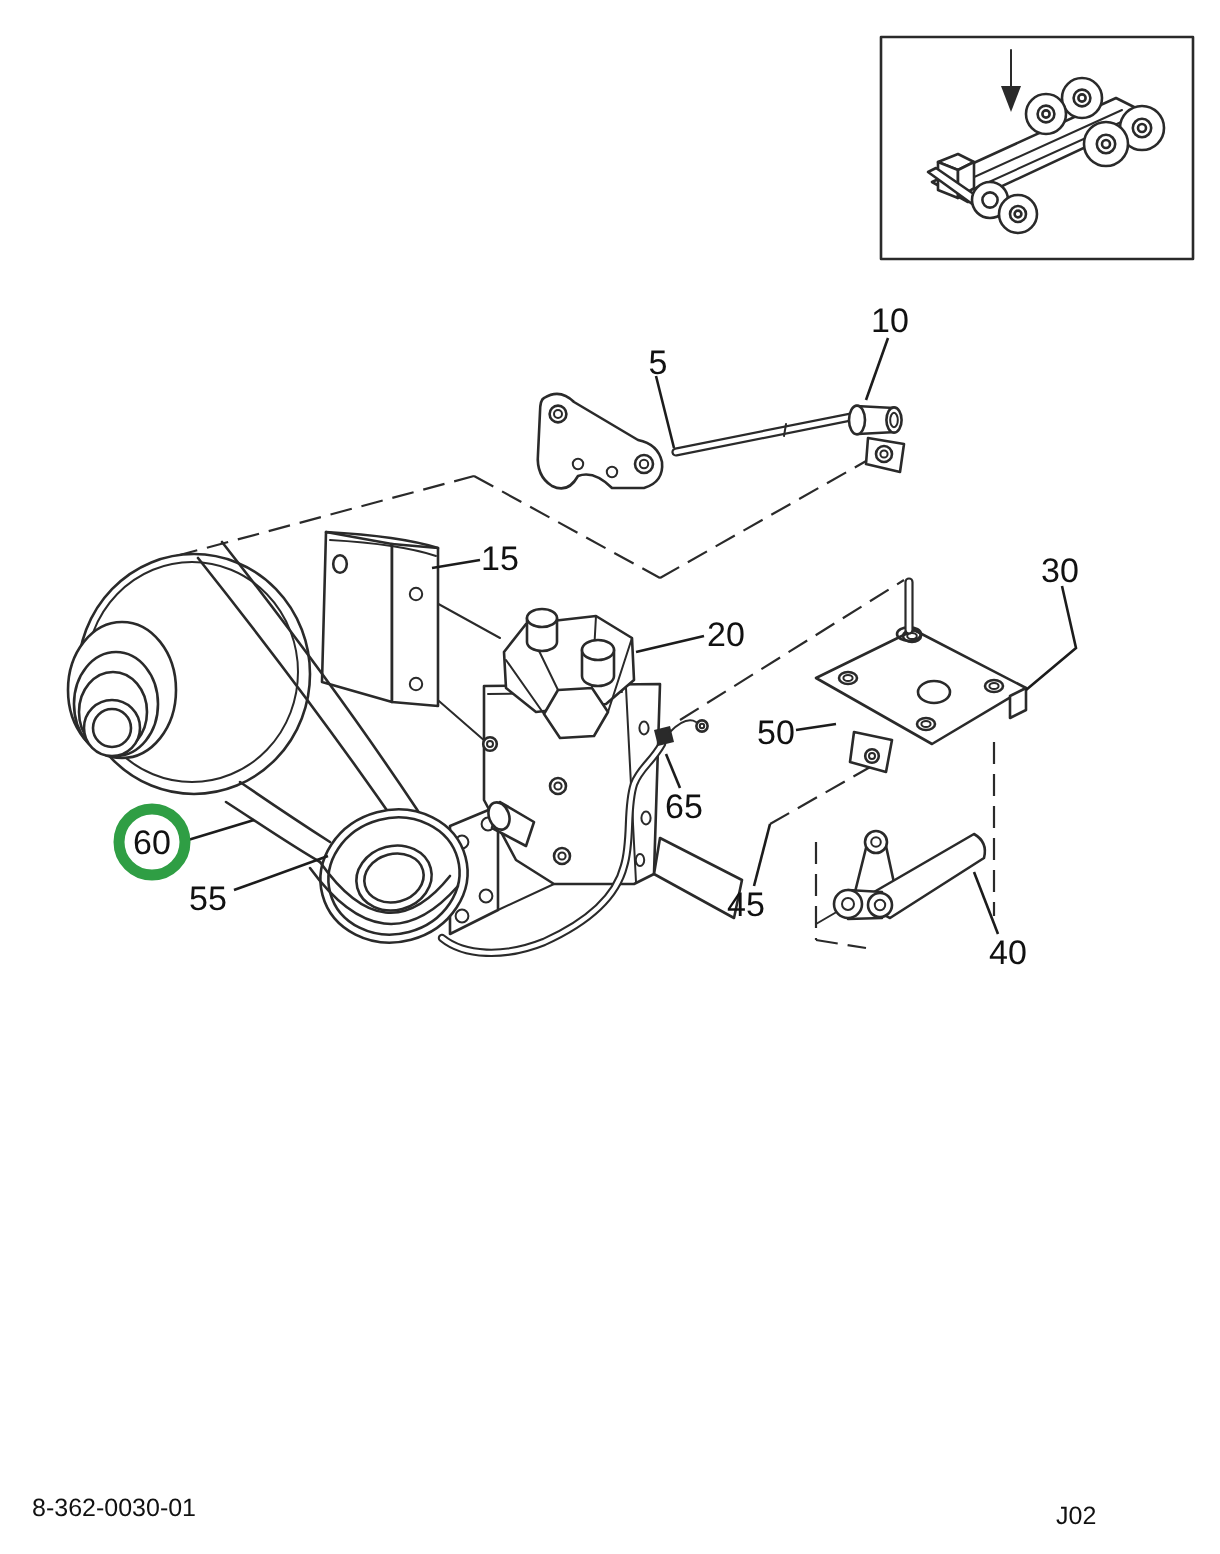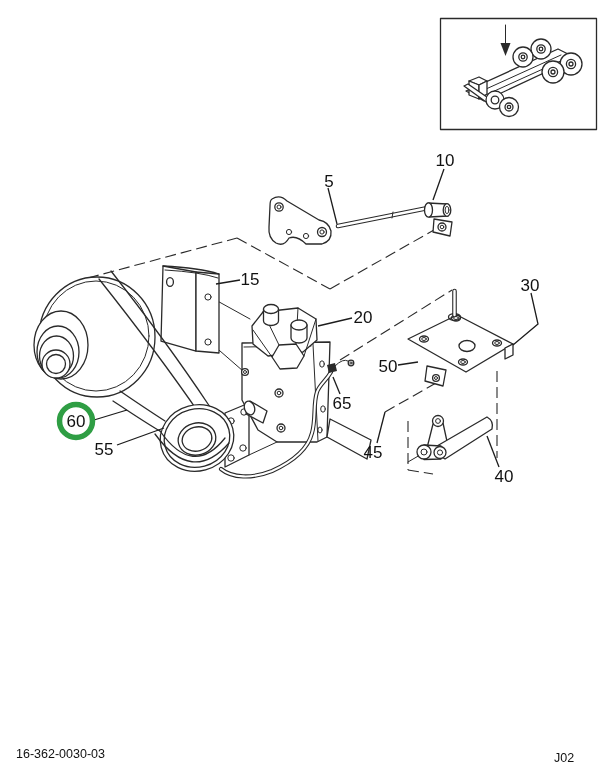--- a/index.html
+++ b/index.html
@@ -229,15 +229,15 @@
         <polyline points="117,445 164,428" class="leader"></polyline>
         <text x="104" y="455" text-anchor="middle" class="callout-text">55</text>
         <polyline points="94,420 127,410" class="leader"></polyline>
         <circle cx="76" cy="421" r="16.5" fill="none" stroke="#2f9e44" stroke-width="5.5"></circle>
         <text x="76" y="427" text-anchor="middle" class="callout-text">60</text>
         <polyline points="340,394 333,377" class="leader"></polyline>
         <text x="342" y="409" text-anchor="middle" class="callout-text">65</text>
       </g>
 </svg>
 
-<div class="footer" style="left:16px;top:747px;">16-362-0030-03</div>
-<div class="footer" style="left:554px;top:751px;text-align:right;">J02</div>
+<div class="footer" style="left:16px;top:747px;">8-362-0030-01</div>
+<div class="footer" style="left:528px;top:751px;text-align:right;">J02</div>
 </div>
 
 </body></html>

